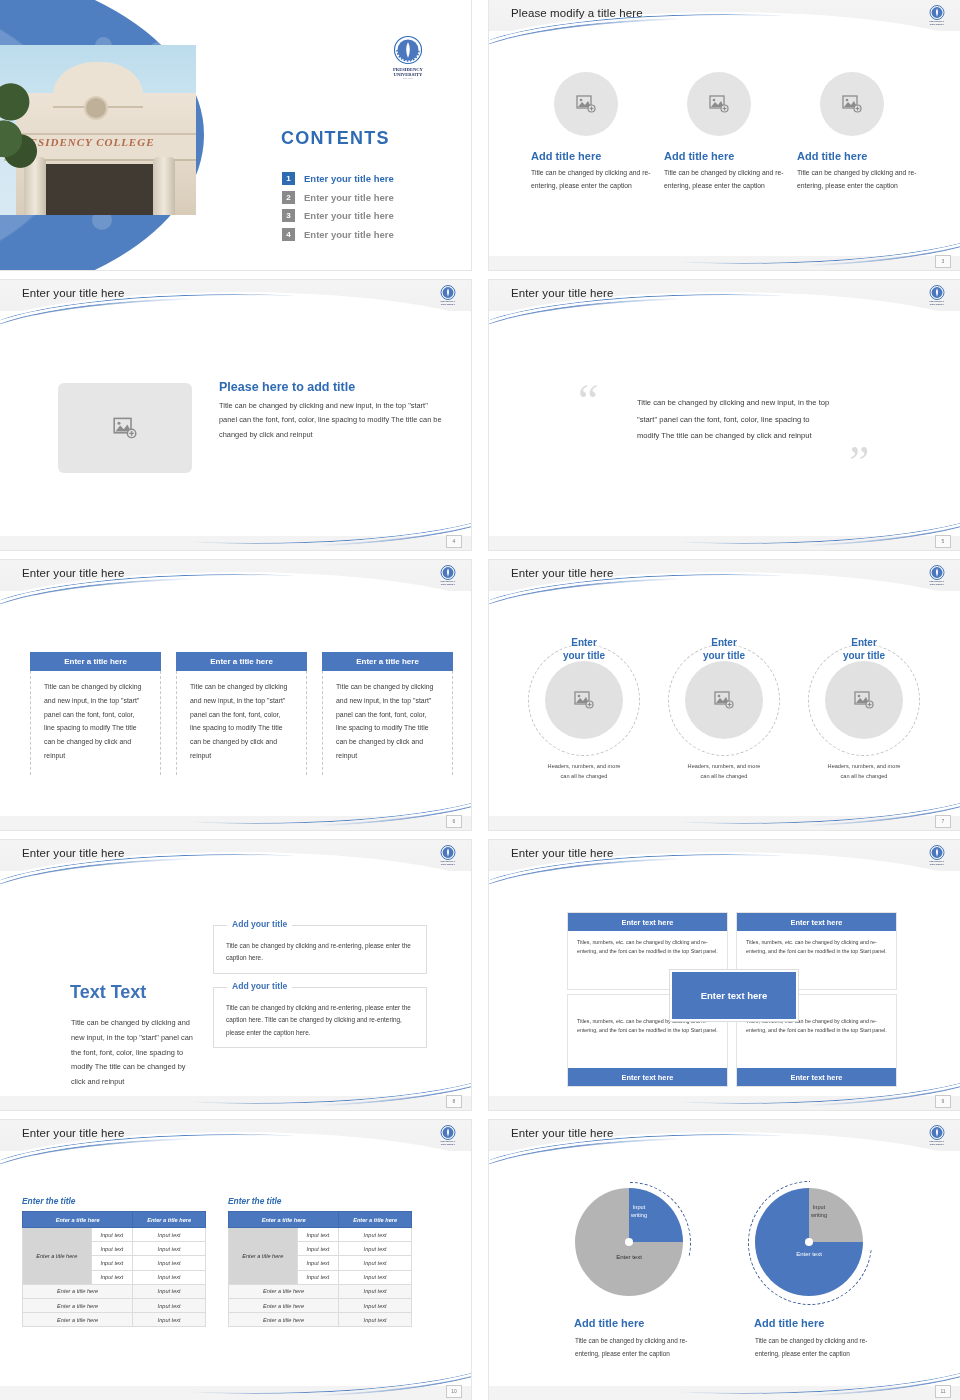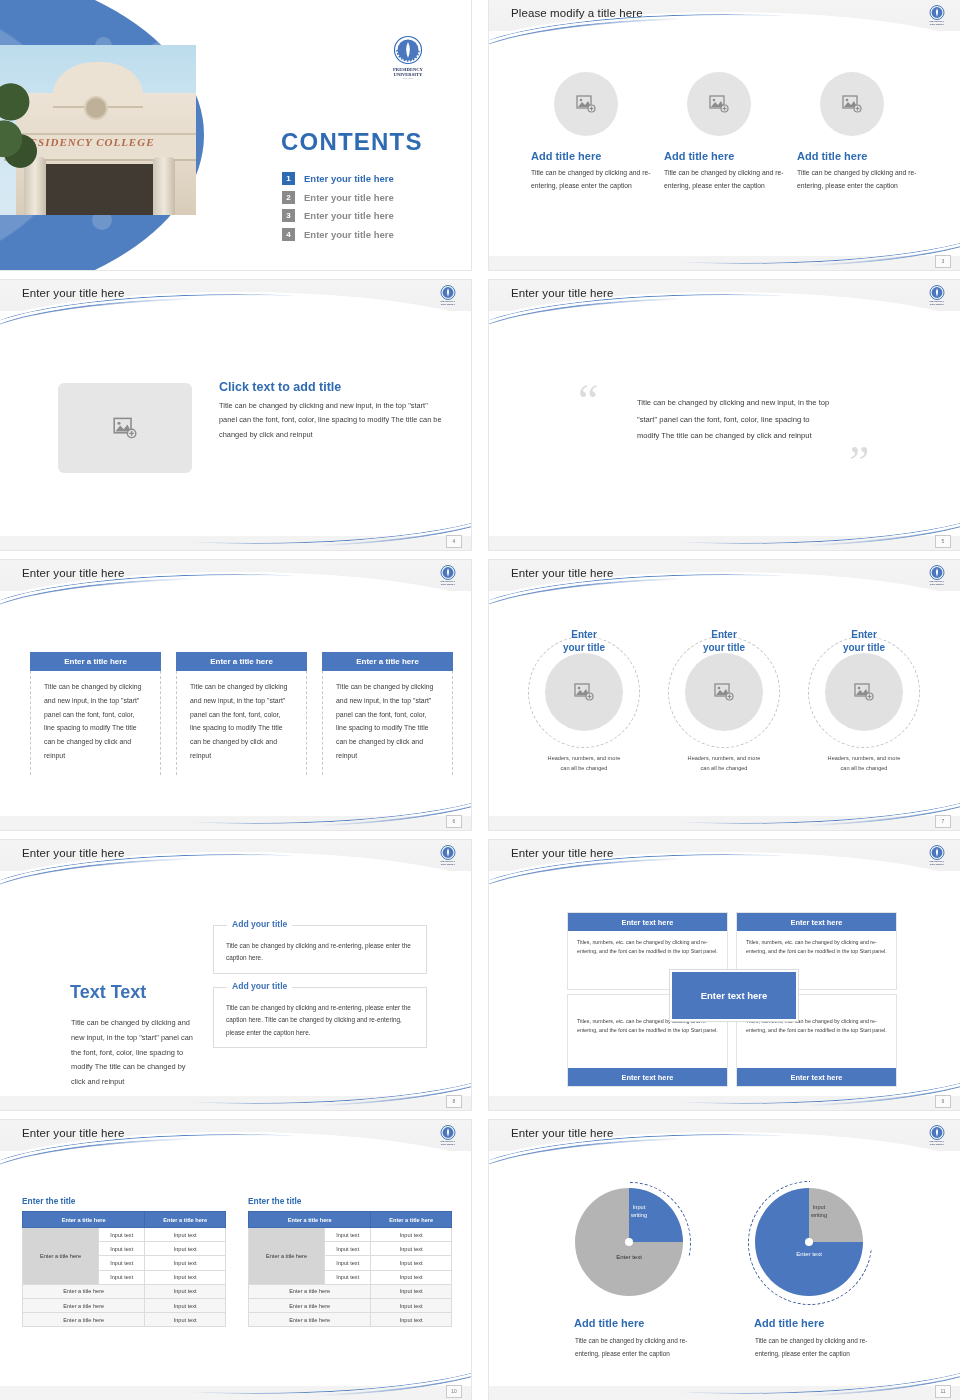--- a/index.html
+++ b/index.html
@@ -112,21 +112,21 @@
   .photo-ped{position:absolute;left:27%;top:10%;width:46%;height:26%;background:#ece2d4;border-radius:46% 46% 0 0/70% 70% 0 0;border-bottom:2px solid #cdbfa9;}
   .photo-clock{position:absolute;left:43%;top:30%;width:20px;height:20px;border-radius:50%;background:#bfb09a;border:2px solid #d9ccb8;}
   .photo-dark{position:absolute;left:20%;top:70%;width:62%;height:30%;background:#413a33;}
   .photo-col1{position:absolute;left:12%;top:66%;width:22px;height:34%;background:linear-gradient(90deg,#cfc6b6,#efe8db,#c6bcaa);border-radius:5px 5px 0 0;}
   .photo-col2{position:absolute;left:78%;top:66%;width:22px;height:34%;background:linear-gradient(90deg,#cfc6b6,#efe8db,#c6bcaa);border-radius:5px 5px 0 0;}
   .photo-tree{position:absolute;left:-4%;top:12%;width:24%;height:72%;background:radial-gradient(circle at 40% 30%,#3d5a30 0 20%,transparent 21%),radial-gradient(circle at 25% 60%,#46663a 0 22%,transparent 23%),radial-gradient(circle at 60% 70%,#38512c 0 18%,transparent 19%);}
   .cover-dot{position:absolute;border-radius:50%;background:rgba(255,255,255,.18);z-index:2;}
 
   .cover-title{
     position:absolute;left:281px;top:128px;
-    font-size:24px;font-weight:bold;color:#2f6bb3;letter-spacing:1.2px;z-index:5;
+    font-size:18px;font-weight:bold;color:#2f6bb3;letter-spacing:1.2px;z-index:5;
   }
   .toc{position:absolute;left:282px;top:172px;z-index:5;}
   .toc-row{display:flex;align-items:center;margin-bottom:5.5px;}
   .toc-num{
     width:13px;height:13px;background:#8a8a8a;color:#fff;
     font-size:8px;line-height:13px;text-align:center;margin-right:9px;font-weight:bold;
   }
   .toc-num.active{background:#2f6bb3;}
   .toc-txt{font-size:9.5px;color:#8a8a8a;font-weight:bold;}
   .toc-txt.active{color:#2f6bb3;}
@@ -154,21 +154,21 @@
   .q2{position:absolute;left:360px;top:160px;font-size:46px;color:#dcdcdc;font-family:"Liberation Serif",serif;line-height:1;z-index:5;}
   .s4p{position:absolute;left:148px;top:115px;width:195px;font-size:7.6px;line-height:2.2;color:#3a3a3a;z-index:5;}
 
   
   .s5wrap{position:absolute;left:30px;top:92px;display:flex;gap:15px;z-index:5;}
   .s5col{width:131px;}
   .s5head{background:#4a77bd;color:#fff;font-size:8px;font-weight:bold;text-align:center;padding:5px 0;}
   .s5body{border-left:1px dashed #c8c8c8;border-right:1px dashed #c8c8c8;padding:9px 13px 12px;font-size:6.9px;line-height:2;color:#3d3d3d;}
 
   
-  .s6wrap{position:absolute;left:25px;top:76px;width:420px;display:flex;justify-content:center;gap:-2px;z-index:5;}
+  .s6wrap{position:absolute;left:25px;top:84px;width:420px;display:flex;justify-content:center;gap:-2px;z-index:5;}
   .s6col{width:140px;position:relative;text-align:center;}
   .s6ring{width:110px;height:110px;border-radius:50%;border:1px dashed #c4c4c4;margin:0 auto;position:relative;}
   .s6inner{width:78px;height:78px;border-radius:50%;background:#e1e1e1;position:absolute;left:16px;top:16px;display:flex;align-items:center;justify-content:center;}
   .s6t{position:absolute;left:0;top:-8px;width:100%;font-size:10px;font-weight:bold;color:#2f6bb3;line-height:1.3;z-index:3;}
   .s6c{font-size:5.6px;line-height:1.7;color:#4a4a4a;margin-top:6px;}
 
   
   .s7t{position:absolute;left:70px;top:142px;font-size:18px;font-weight:bold;color:#3d72b8;z-index:5;}
   .s7p{position:absolute;left:71px;top:176px;width:122px;font-size:7.4px;line-height:2;color:#3d3d3d;z-index:5;}
   .s7box{position:absolute;width:212px;border:1px solid #dcdcdc;z-index:5;}
@@ -182,21 +182,21 @@
   .s8bar{background:#4a77bd;color:#fff;font-size:7.4px;font-weight:bold;text-align:center;padding:4.5px 0;}
   .s8p{padding:7px 9px;font-size:5.3px;line-height:1.7;color:#3d3d3d;min-height:44px;}
   .s8center{
     position:absolute;left:103px;top:58px;width:124px;height:47px;
     background:#4a77bd;border:2px solid #fff;box-shadow:0 0 0 1px #dcdcdc;
     color:#fff;font-size:9.5px;font-weight:bold;display:flex;align-items:center;justify-content:center;z-index:6;
   }
 
   
   .s9wrap{position:absolute;left:22px;top:76px;width:430px;display:flex;gap:22px;z-index:5;}
-  .s9blk{width:204px;}
+  .s9blk{width:184px;font-style:italic;}
   .s9t{font-size:8.4px;font-weight:bold;color:#2f6bb3;margin-bottom:5px;}
   table.tbl{border-collapse:collapse;width:100%;font-size:5.6px;}
   table.tbl th{background:#4a77bd;color:#fff;font-weight:bold;padding:4.5px 2px;text-align:center;border:1px solid #3f6aad;}
   table.tbl td{border:1px solid #dcdcdc;padding:3.6px 2px;text-align:center;color:#3f3f3f;background:#fff;}
   table.tbl td.rowhdr{background:#d5d5d5;color:#333;}
   table.tbl td.lbl{background:#f6f6f6;}
 
   
   .pie{position:absolute;width:108px;height:108px;border-radius:50%;z-index:5;}
   .pieA{left:86px;top:68px;background:conic-gradient(#4a77bd 0deg 90deg,#b4b4b4 90deg 360deg);}
@@ -345,21 +345,21 @@
     <div class="s3img">
       <svg class="imgico" viewBox="0 0 20 18" style="width:24px;height:22px;">
           <rect x="1" y="1" width="14" height="12" fill="none" stroke="#8c8c8c" stroke-width="1.3"></rect>
           <circle cx="5" cy="5" r="1.3" fill="#8c8c8c"></circle>
           <path d="M2 12 l4-5 3 3 3-4 3 6z" fill="#8c8c8c"></path>
           <circle cx="15.5" cy="13.5" r="3.5" fill="#e6e6e6" stroke="#8c8c8c" stroke-width="1.2"></circle>
           <path d="M15.5 11.6v3.8M13.6 13.5h3.8" stroke="#8c8c8c" stroke-width="1.2"></path>
         </svg>
     </div>
     <div class="s3txt">
-      <div class="s3t">Click text to add title</div>
+      <div class="s3t">Please here to add title</div>
       <div class="s3p">Title can be changed by clicking and new input, in the top "start" panel can the font, font, color, line spacing to modify The title can be changed by click and reinput</div>
     </div>
 
     <div class="curve-bot"></div>
     <div class="curve-bot2"></div>
     <div class="footer-band"></div>
     <div class="pagenum">4</div>
   </div>
 
   <div class="slide">

